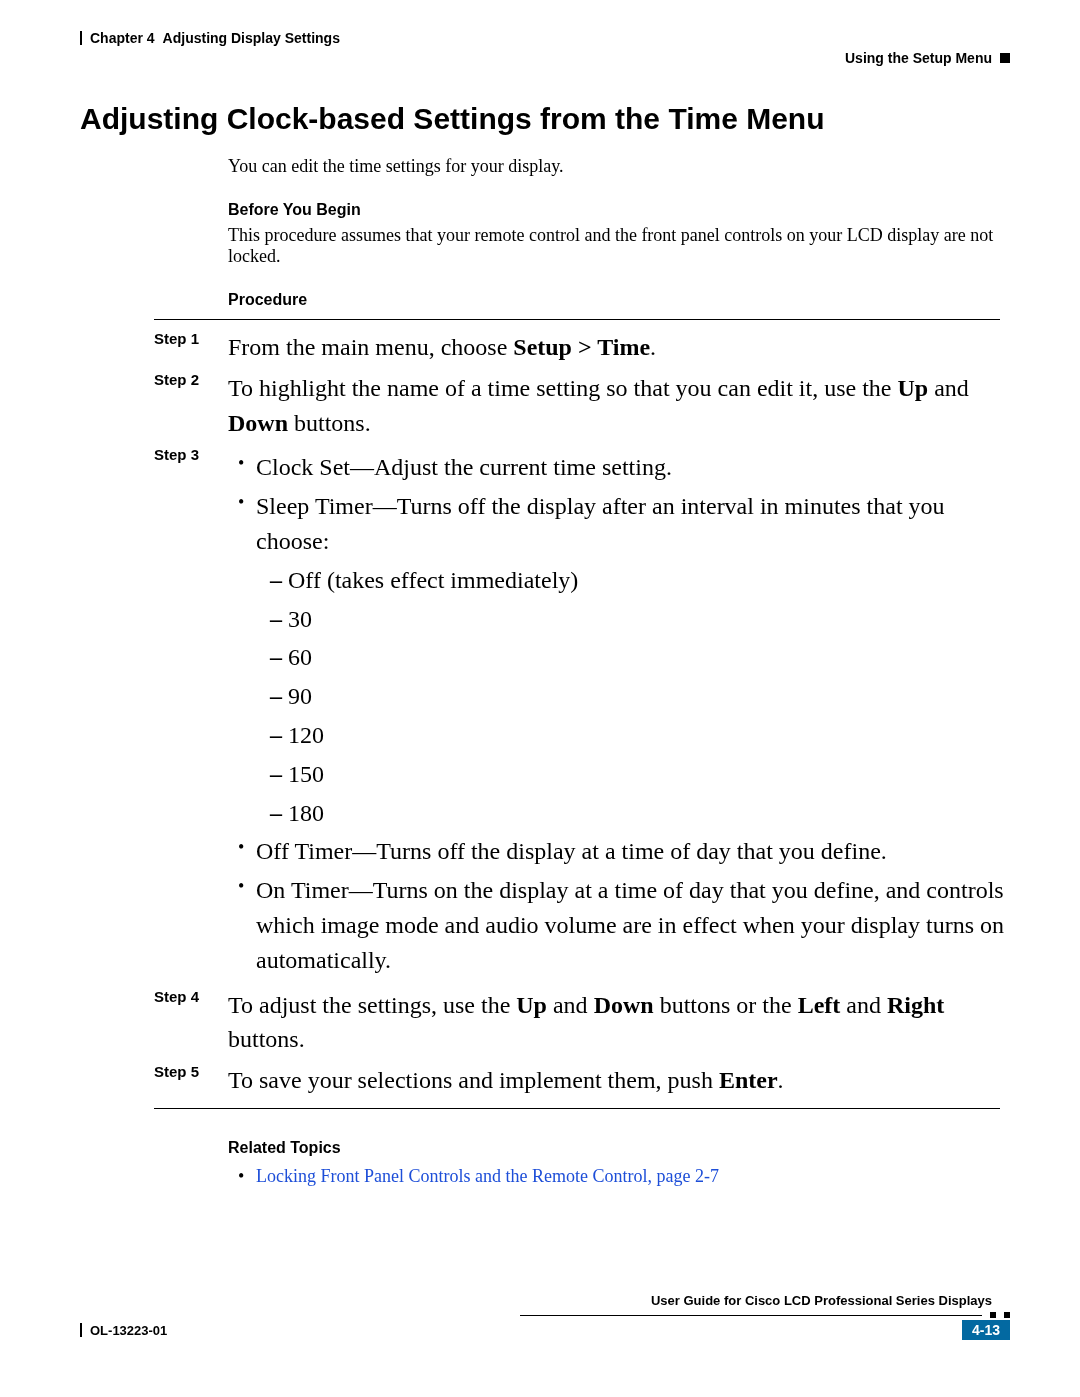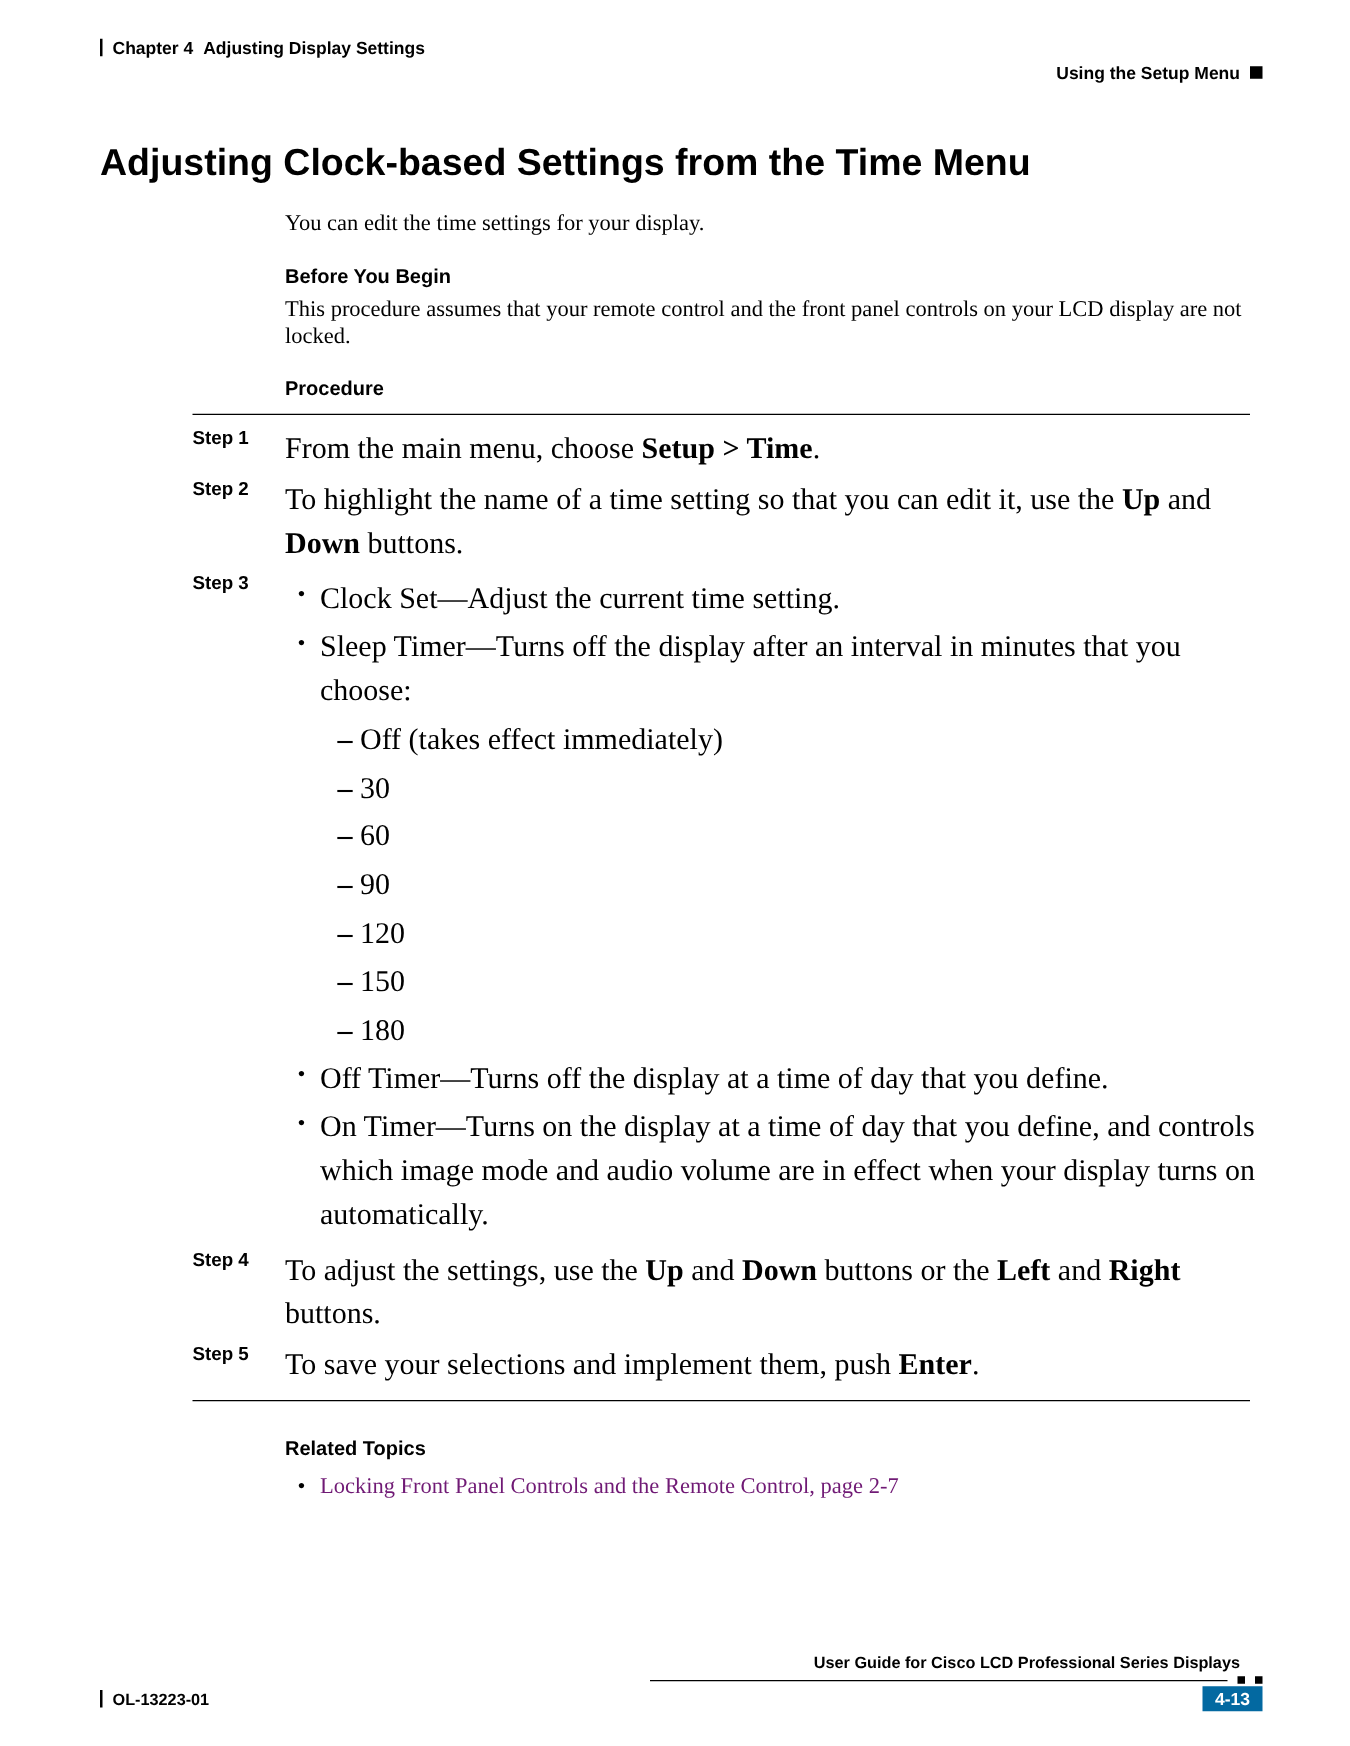--- a/index.html
+++ b/index.html
@@ -49,21 +49,21 @@
     height: 10px;
     background: #000;
     display: inline-block;
   }
 
   
   h1.title {
     font-family: Arial, Helvetica, sans-serif;
     font-weight: bold;
     font-size: 30px;
-    margin: 48px 0 20px 0;
+    margin: 36px 0 20px 0;
   }
 
   .body-col {
     margin-left: 148px;
     padding-right: 10px;
   }
   .intro { margin-bottom: 24px; }
   .subhead {
     font-family: Arial, Helvetica, sans-serif;
     font-weight: bold;
@@ -126,28 +126,28 @@
     line-height: 1.45;
   }
   ul.dashes > li::before {
     content: "–";
     position: absolute;
     left: -18px;
     font-weight: bold;
   }
 
   .bold { font-weight: bold; }
-  a.link { color: #701a75; text-decoration: none; }
+  a.link { color: #1d4ed8; text-decoration: none; }
 
   
   .footer {
     position: absolute;
     left: 80px;
     right: 70px;
-    bottom: 28px;
+    bottom: 57px;
   }
   .footer-rule-row {
     display: flex;
     align-items: center;
     gap: 8px;
     justify-content: flex-end;
     margin-bottom: 2px;
   }
   .footer-rule {
     flex: 1;

